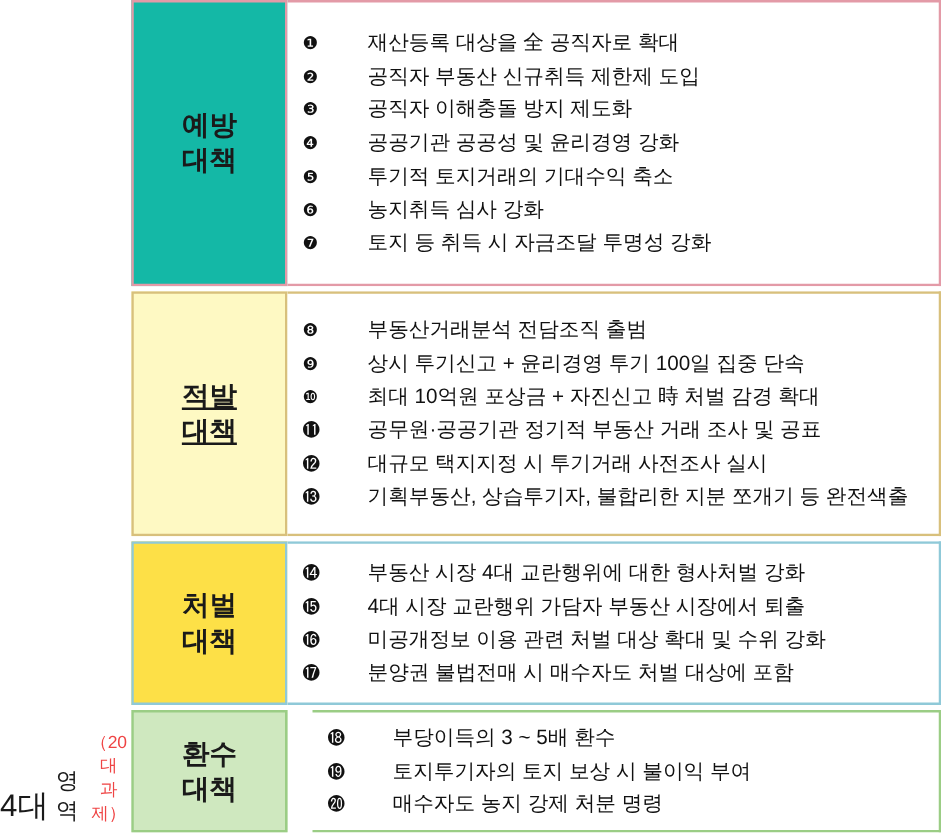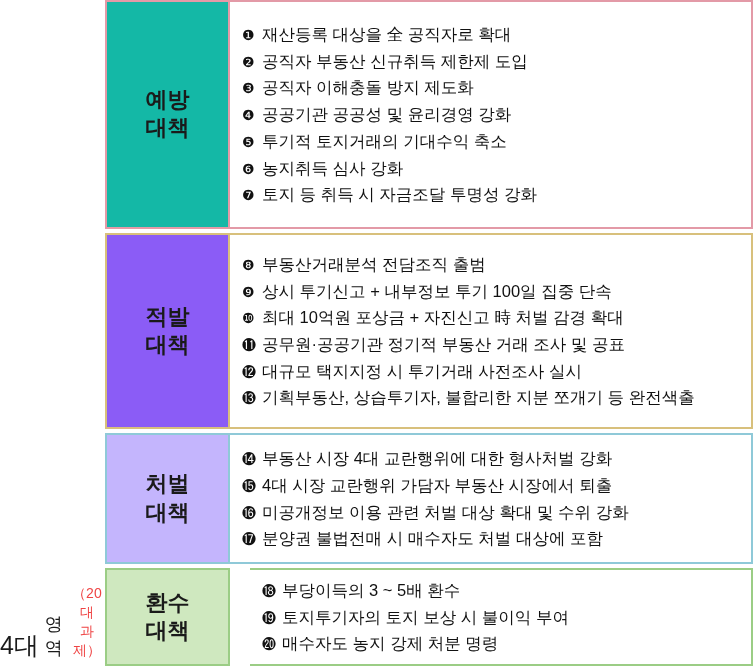--- a/index.html
+++ b/index.html
@@ -113,21 +113,21 @@
     white-space: nowrap;
   }
   .bullet {
     flex: 0 0 auto;
     width: 20px;
     font-size: 14px;
     line-height: 1.62;
     color: #111111;
     text-align: left;
   }
-  .item-text { flex: 1 1 auto; }
+  .item-text { flex: 1 1 auto; margin-left: 32px; }
 
   
 </style>
 </head>
 <body>
 
 <div id="root">
 
   <div class="left-col">
     <div class="left-title">4대</div>
@@ -169,53 +169,53 @@
             <span class="bullet">❻</span>
             <span class="item-text">농지취득 심사 강화</span>
           </div>
           <div class="item">
             <span class="bullet">❼</span>
             <span class="item-text">토지 등 취득 시 자금조달 투명성 강화</span>
           </div>
         </div>
       </div>
       <div class="group" style="flex: 6 1 0px;">
-        <div class="cat" style="background: #8b5cf6; border-color: rgb(216, 192, 124);">
+        <div class="cat" style="background: #fef9c3; border-color: rgb(216, 192, 124); text-decoration: underline;">
           <span class="cat-label">적발
 대책</span>
         </div>
         <div class="items" style="border-color: rgb(216, 192, 124);">
           <div class="item">
             <span class="bullet">❽</span>
             <span class="item-text">부동산거래분석 전담조직 출범</span>
           </div>
           <div class="item">
             <span class="bullet">❾</span>
-            <span class="item-text">상시 투기신고 + 내부정보 투기 100일 집중 단속</span>
+            <span class="item-text">상시 투기신고 + 윤리경영 투기 100일 집중 단속</span>
           </div>
           <div class="item">
             <span class="bullet">❿</span>
             <span class="item-text">최대 10억원 포상금 + 자진신고 時 처벌 감경 확대</span>
           </div>
           <div class="item">
             <span class="bullet">⓫</span>
             <span class="item-text">공무원·공공기관 정기적 부동산 거래 조사 및 공표</span>
           </div>
           <div class="item">
             <span class="bullet">⓬</span>
             <span class="item-text">대규모 택지지정 시 투기거래 사전조사 실시</span>
           </div>
           <div class="item">
             <span class="bullet">⓭</span>
             <span class="item-text">기획부동산, 상습투기자, 불합리한 지분 쪼개기 등 완전색출</span>
           </div>
         </div>
       </div>
       <div class="group" style="flex: 4 1 0px;">
-        <div class="cat" style="background: #c4b5fd; border-color: rgb(143, 201, 216); text-align: right;">
+        <div class="cat" style="background: #fde047; border-color: rgb(143, 201, 216); text-align: right;">
           <span class="cat-label">처벌
 대책</span>
         </div>
         <div class="items" style="border-color: rgb(143, 201, 216);">
           <div class="item">
             <span class="bullet">⓮</span>
             <span class="item-text">부동산 시장 4대 교란행위에 대한 형사처벌 강화</span>
           </div>
           <div class="item">
             <span class="bullet">⓯</span>

